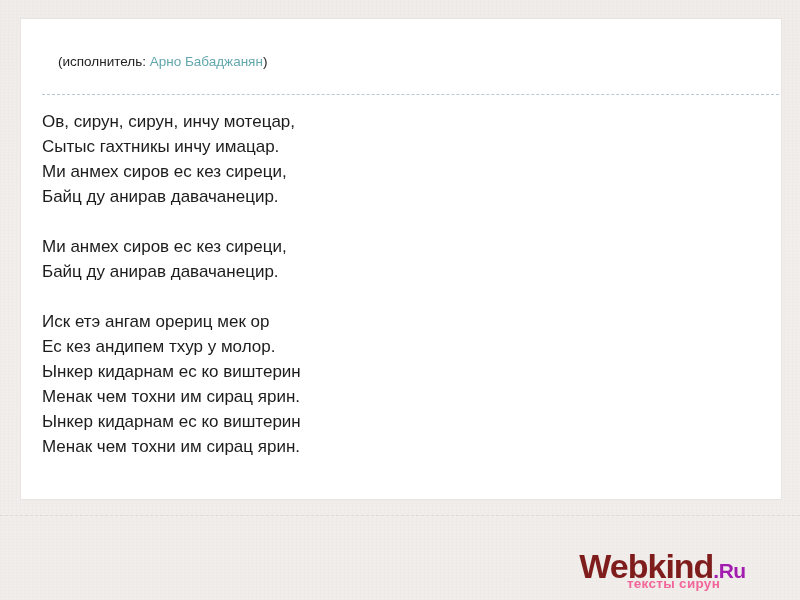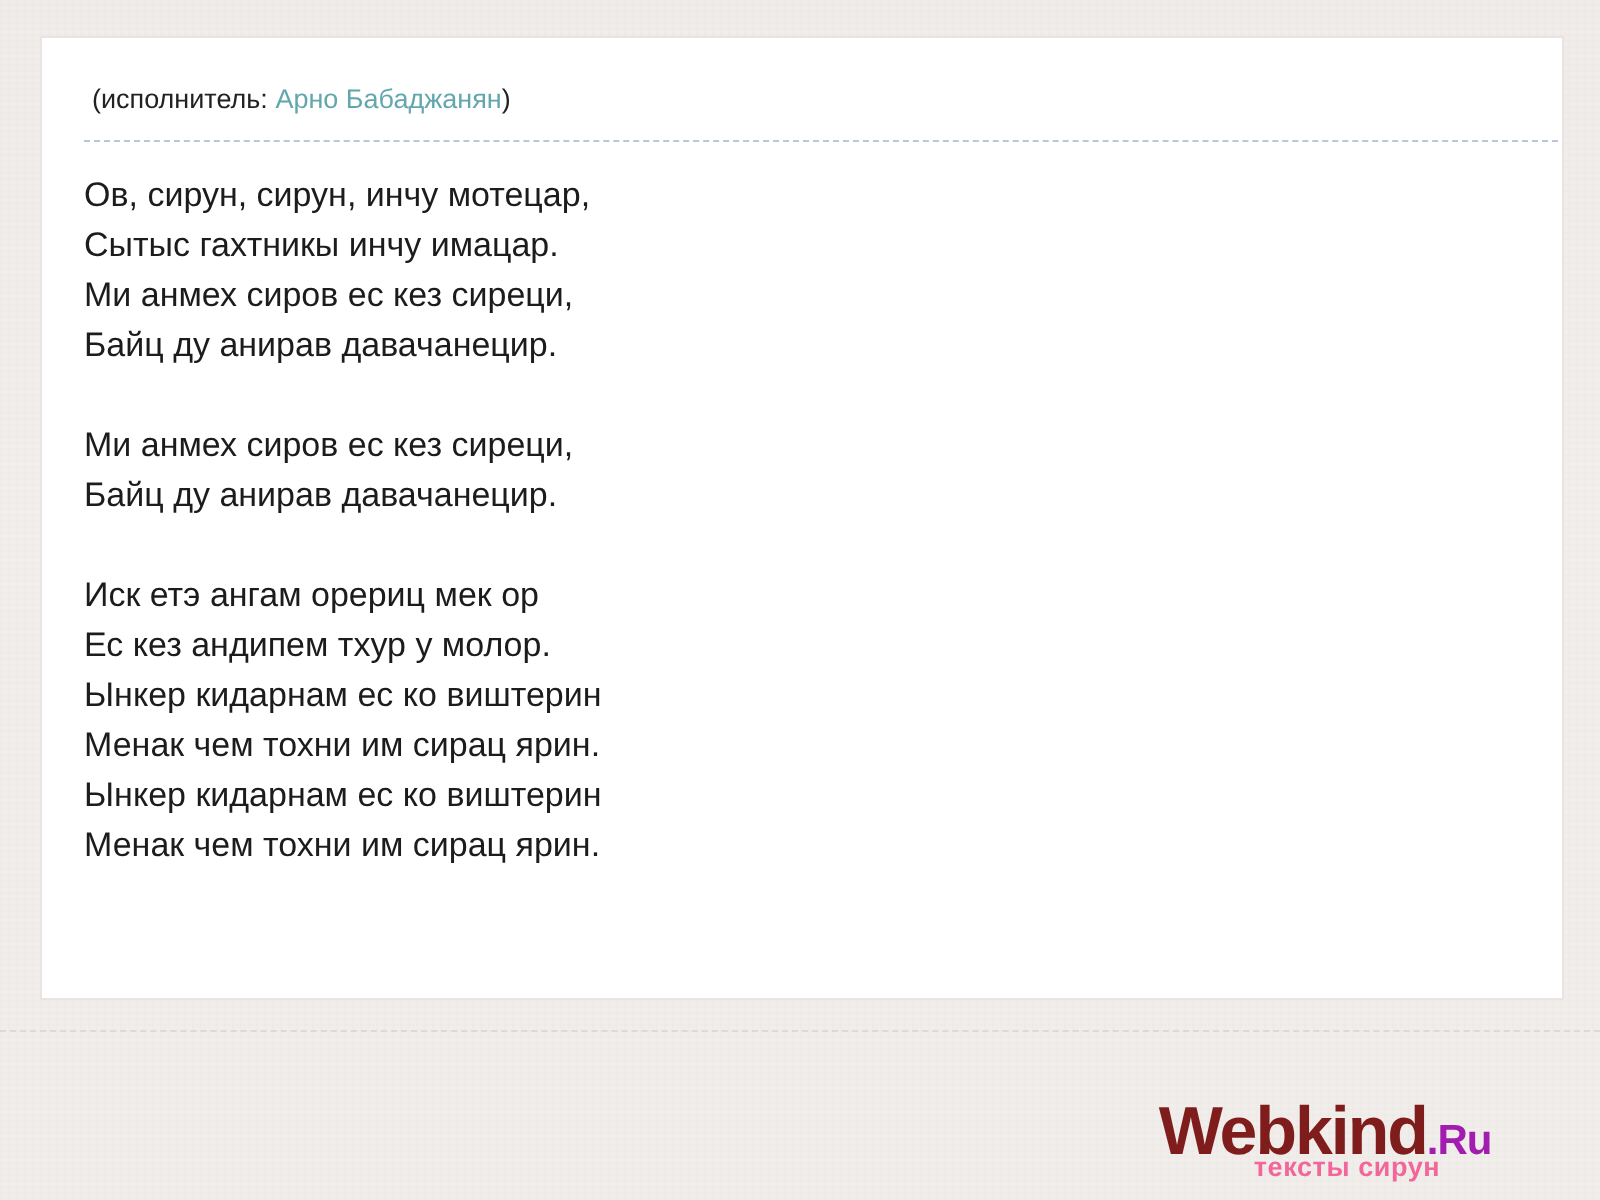--- a/index.html
+++ b/index.html
@@ -64,21 +64,21 @@
     font-weight: normal;
     line-height: 24px;
     margin: 0 0 3px 0;
     letter-spacing: .1px;
   }
 
   .artist-line {
     font-size: 13.5px;
     color: #222222;
     line-height: 18px;
-    margin: 4px;
+    margin: 16px;
     padding-bottom: 7px;
   }
   .artist-link {
     color: #63a7ae;
     text-decoration: none;
     cursor: pointer;
   }
 
   .header-divider {
     border-top: 1px dashed #b9c7d6;

